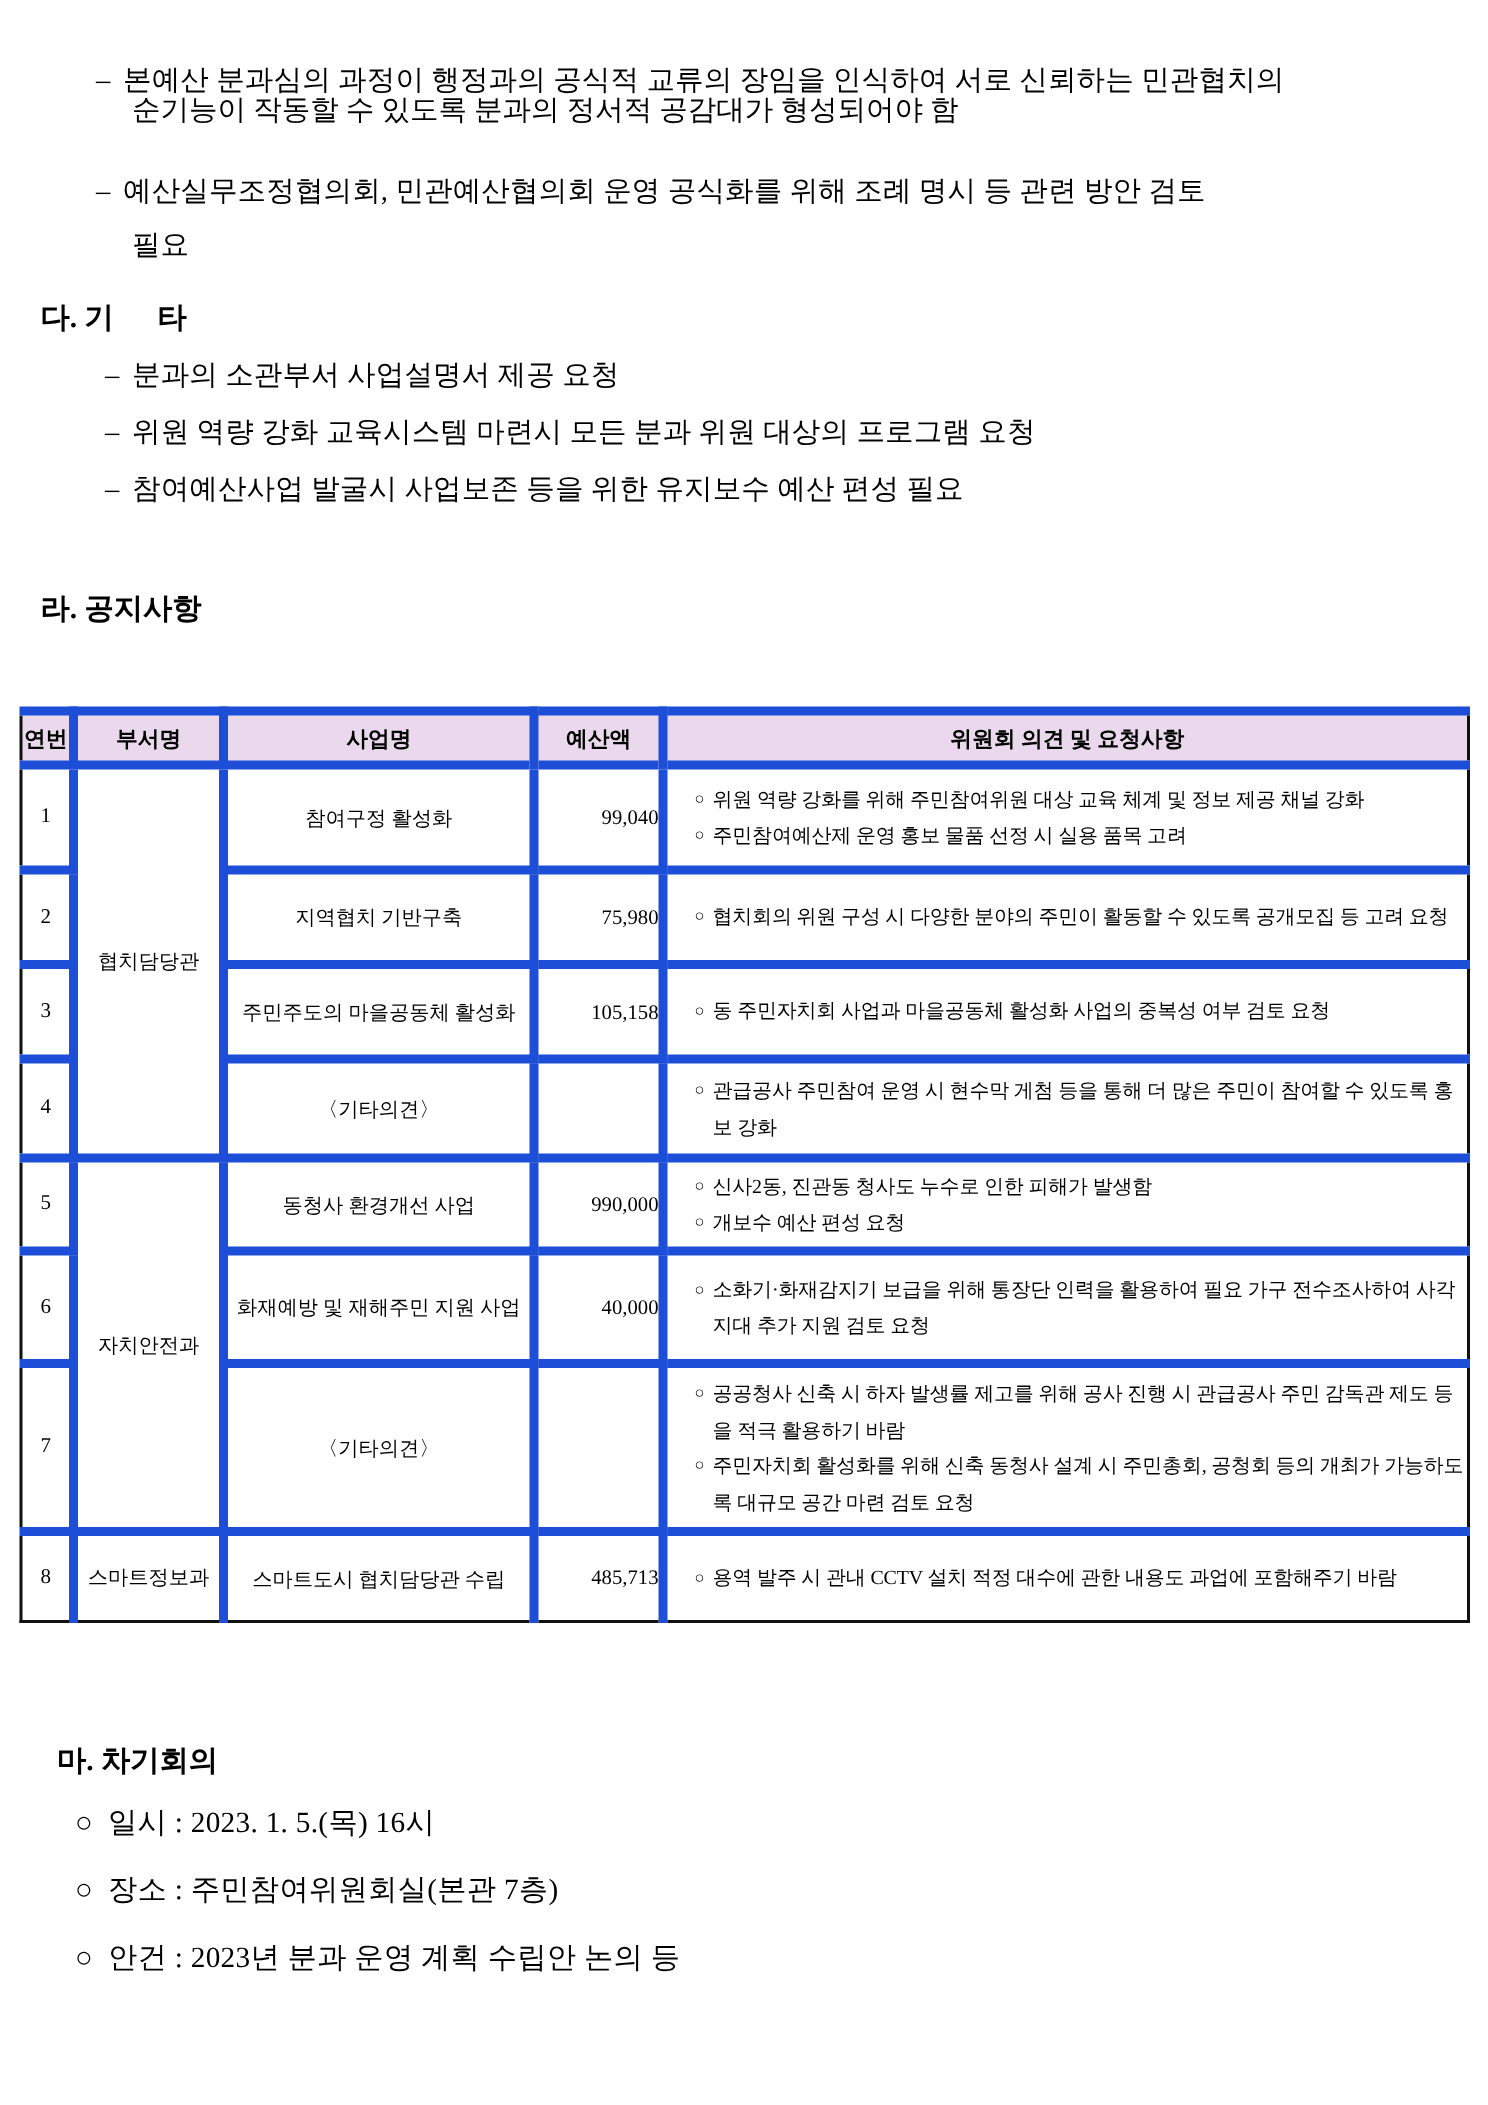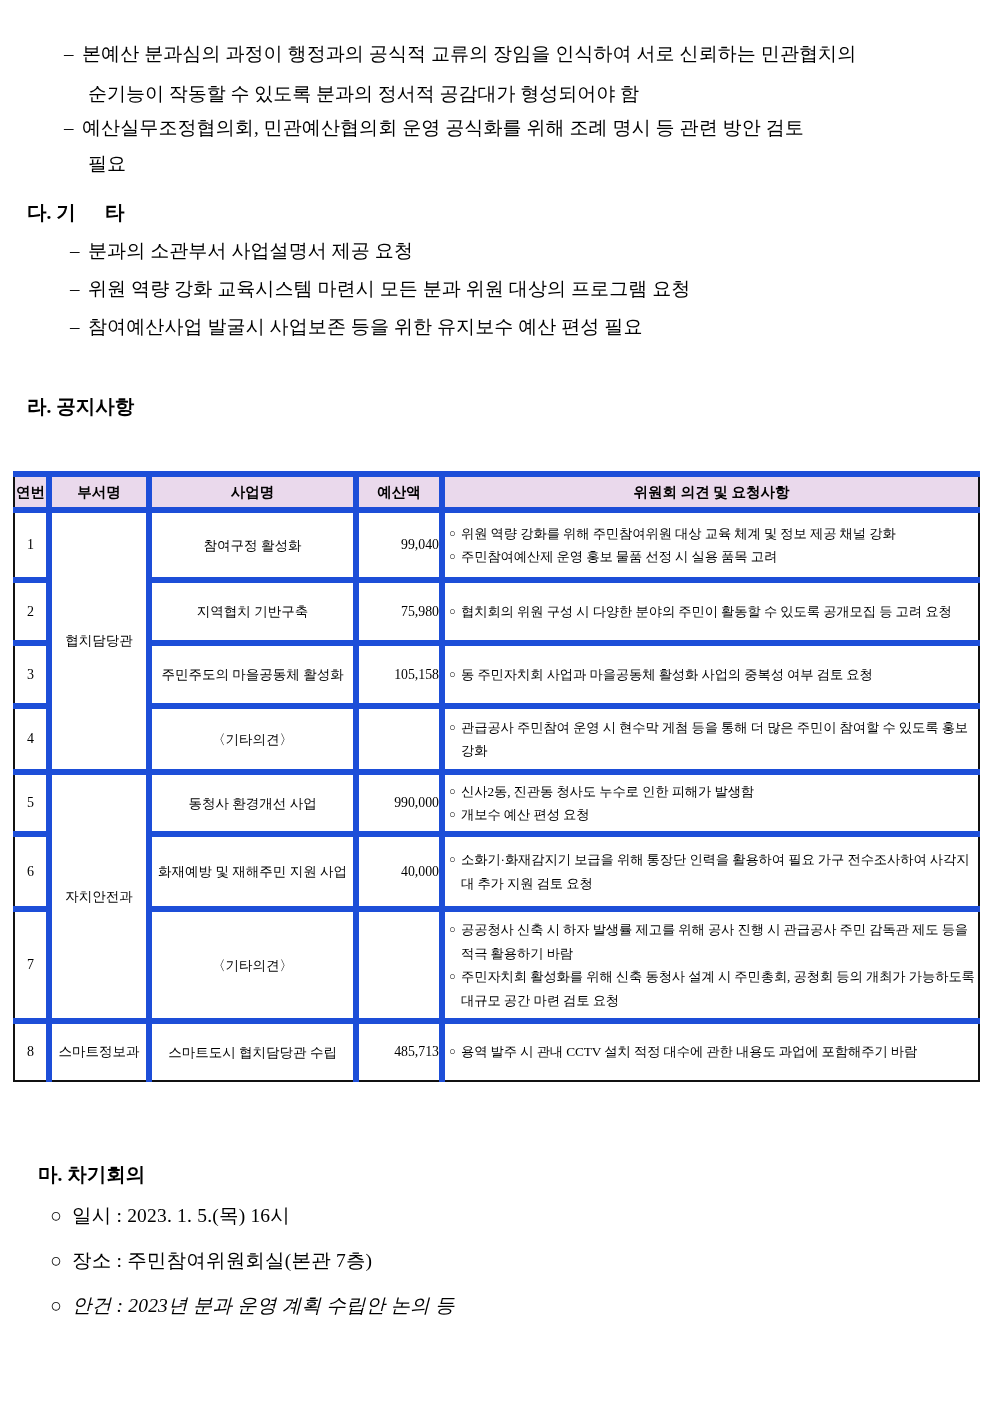--- a/index.html
+++ b/index.html
@@ -133,42 +133,42 @@
     vertical-align: middle;
   }
   td.c-op ul {
     margin: 0;
     padding: 0;
     list-style: none;
   }
   td.c-op li {
     font-size: 13.3px;
     line-height: 23.5px;
-    padding-left: 16px;
+    padding-left: 30px;
     text-indent: -12px;
     letter-spacing: -0.1px;
   }
   td.c-op li .bullet {
     display: inline-block;
     width: 12px;
     text-indent: 0;
     font-size: 11px;
     vertical-align: 1px;
   }
 </style>
 </head>
 <body>
 
 <div class="page">
 
 
   <div class="block lvl-dash" style="left:64px; top:36px; width:920px;">
     <span class="marker">–</span><span class="txt">본예산 분과심의 과정이 행정과의 공식적 교류의 장임을 인식하여 서로 신뢰하는 민관협치의</span>
   </div>
-  <div class="hang" style="left:88px; top:76px;">순기능이 작동할 수 있도록 분과의 정서적 공감대가 형성되어야 함</div>
+  <div class="hang" style="left:88px; top:56px;">순기능이 작동할 수 있도록 분과의 정서적 공감대가 형성되어야 함</div>
 
   <div class="block lvl-dash" style="left:64px; top:110px; width:920px;">
     <span class="marker">–</span><span class="txt">예산실무조정협의회, 민관예산협의회 운영 공식화를 위해 조례 명시 등 관련 방안 검토</span>
   </div>
   <div class="hang" style="left:88px; top:146px;">필요</div>
 
   <div class="heading" style="left:27px; top:198px;">다. 기      타</div>
 
   <div class="block lvl-dash" style="left:70px; top:271px;">
     <span class="marker">–</span><span class="txt">위원 역량 강화 교육시스템 마련시 모든 분과 위원 대상의 프로그램 요청</span>
@@ -293,17 +293,17 @@
   </div>
 
   <div class="heading" style="left:38px; top:1160px;">마. 차기회의</div>
 
   <div class="block lvl-circle" style="left:50px; top:1198px;">
     <span class="marker">○</span><span>일시 : 2023. 1. 5.(목) 16시</span>
   </div>
   <div class="block lvl-circle" style="left:50px; top:1243px;">
     <span class="marker">○</span><span>장소 : 주민참여위원회실(본관 7층)</span>
   </div>
-  <div class="block lvl-circle" style="left:50px; top:1288px;font-style:italic;">
+  <div class="block lvl-circle" style="left:50px; top:1288px;">
     <span class="marker">○</span><span>안건 : 2023년 분과 운영 계획 수립안 논의 등</span>
   </div>
 
 </div>
 
 </body></html>

